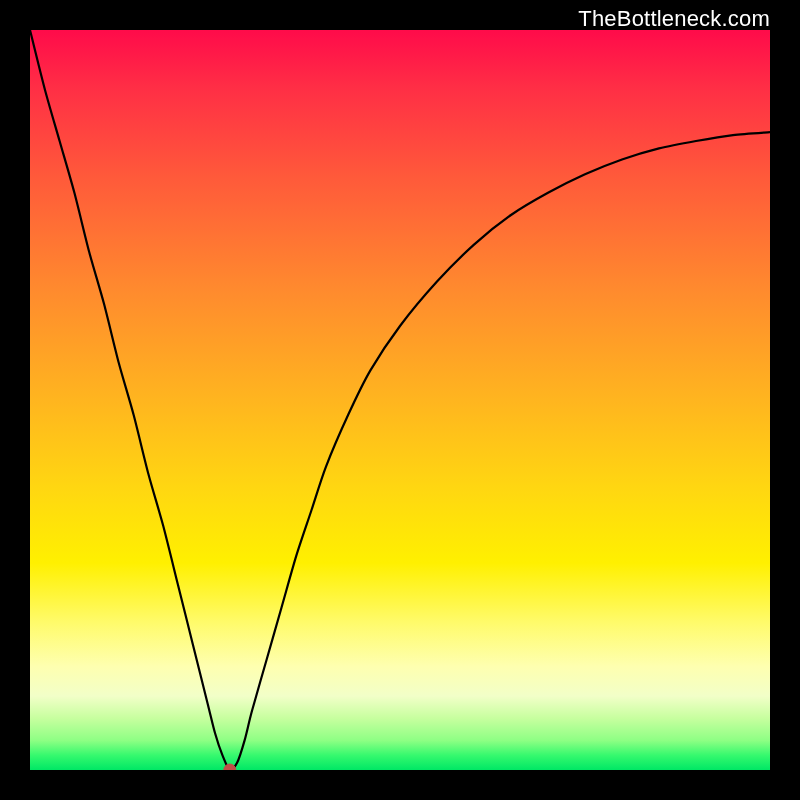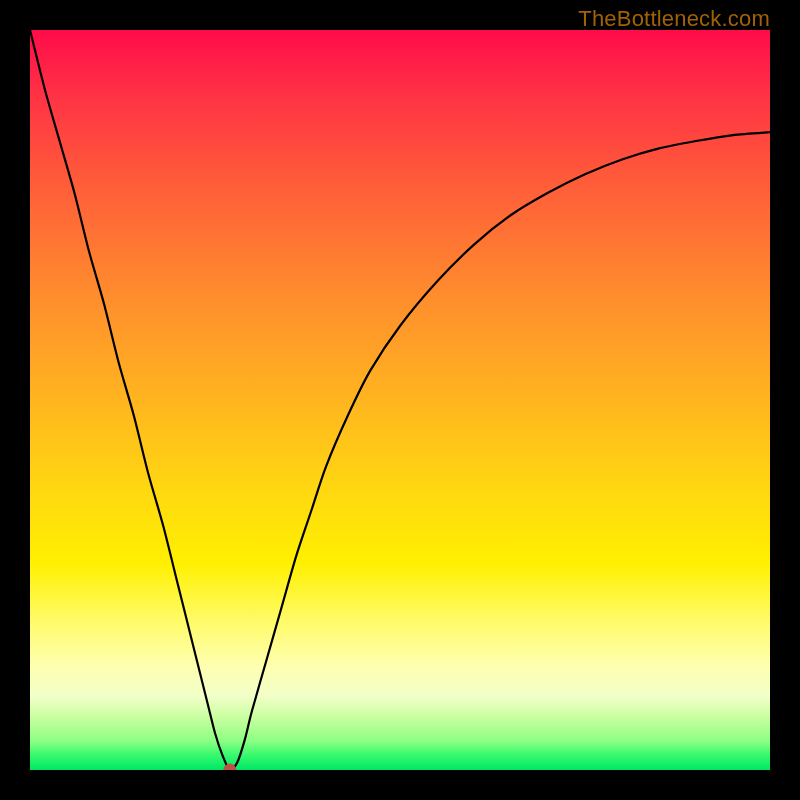--- a/index.html
+++ b/index.html
@@ -60,21 +60,21 @@
   .min-dot {
     fill: #c05048;
     stroke: #c05048;
   }
   .watermark {
     position: absolute;
     top: 6px;
     right: 30px;
     font-family: Arial, Helvetica, sans-serif;
     font-size: 22px;
-    color: #a16207;
+    color: #ffffff;
     font-weight: 400;
     letter-spacing: 0.2px;
   }
 </style>
 </head>
 <body>
 
 <div class="frame">
 
   <div class="watermark">TheBottleneck.com</div>

